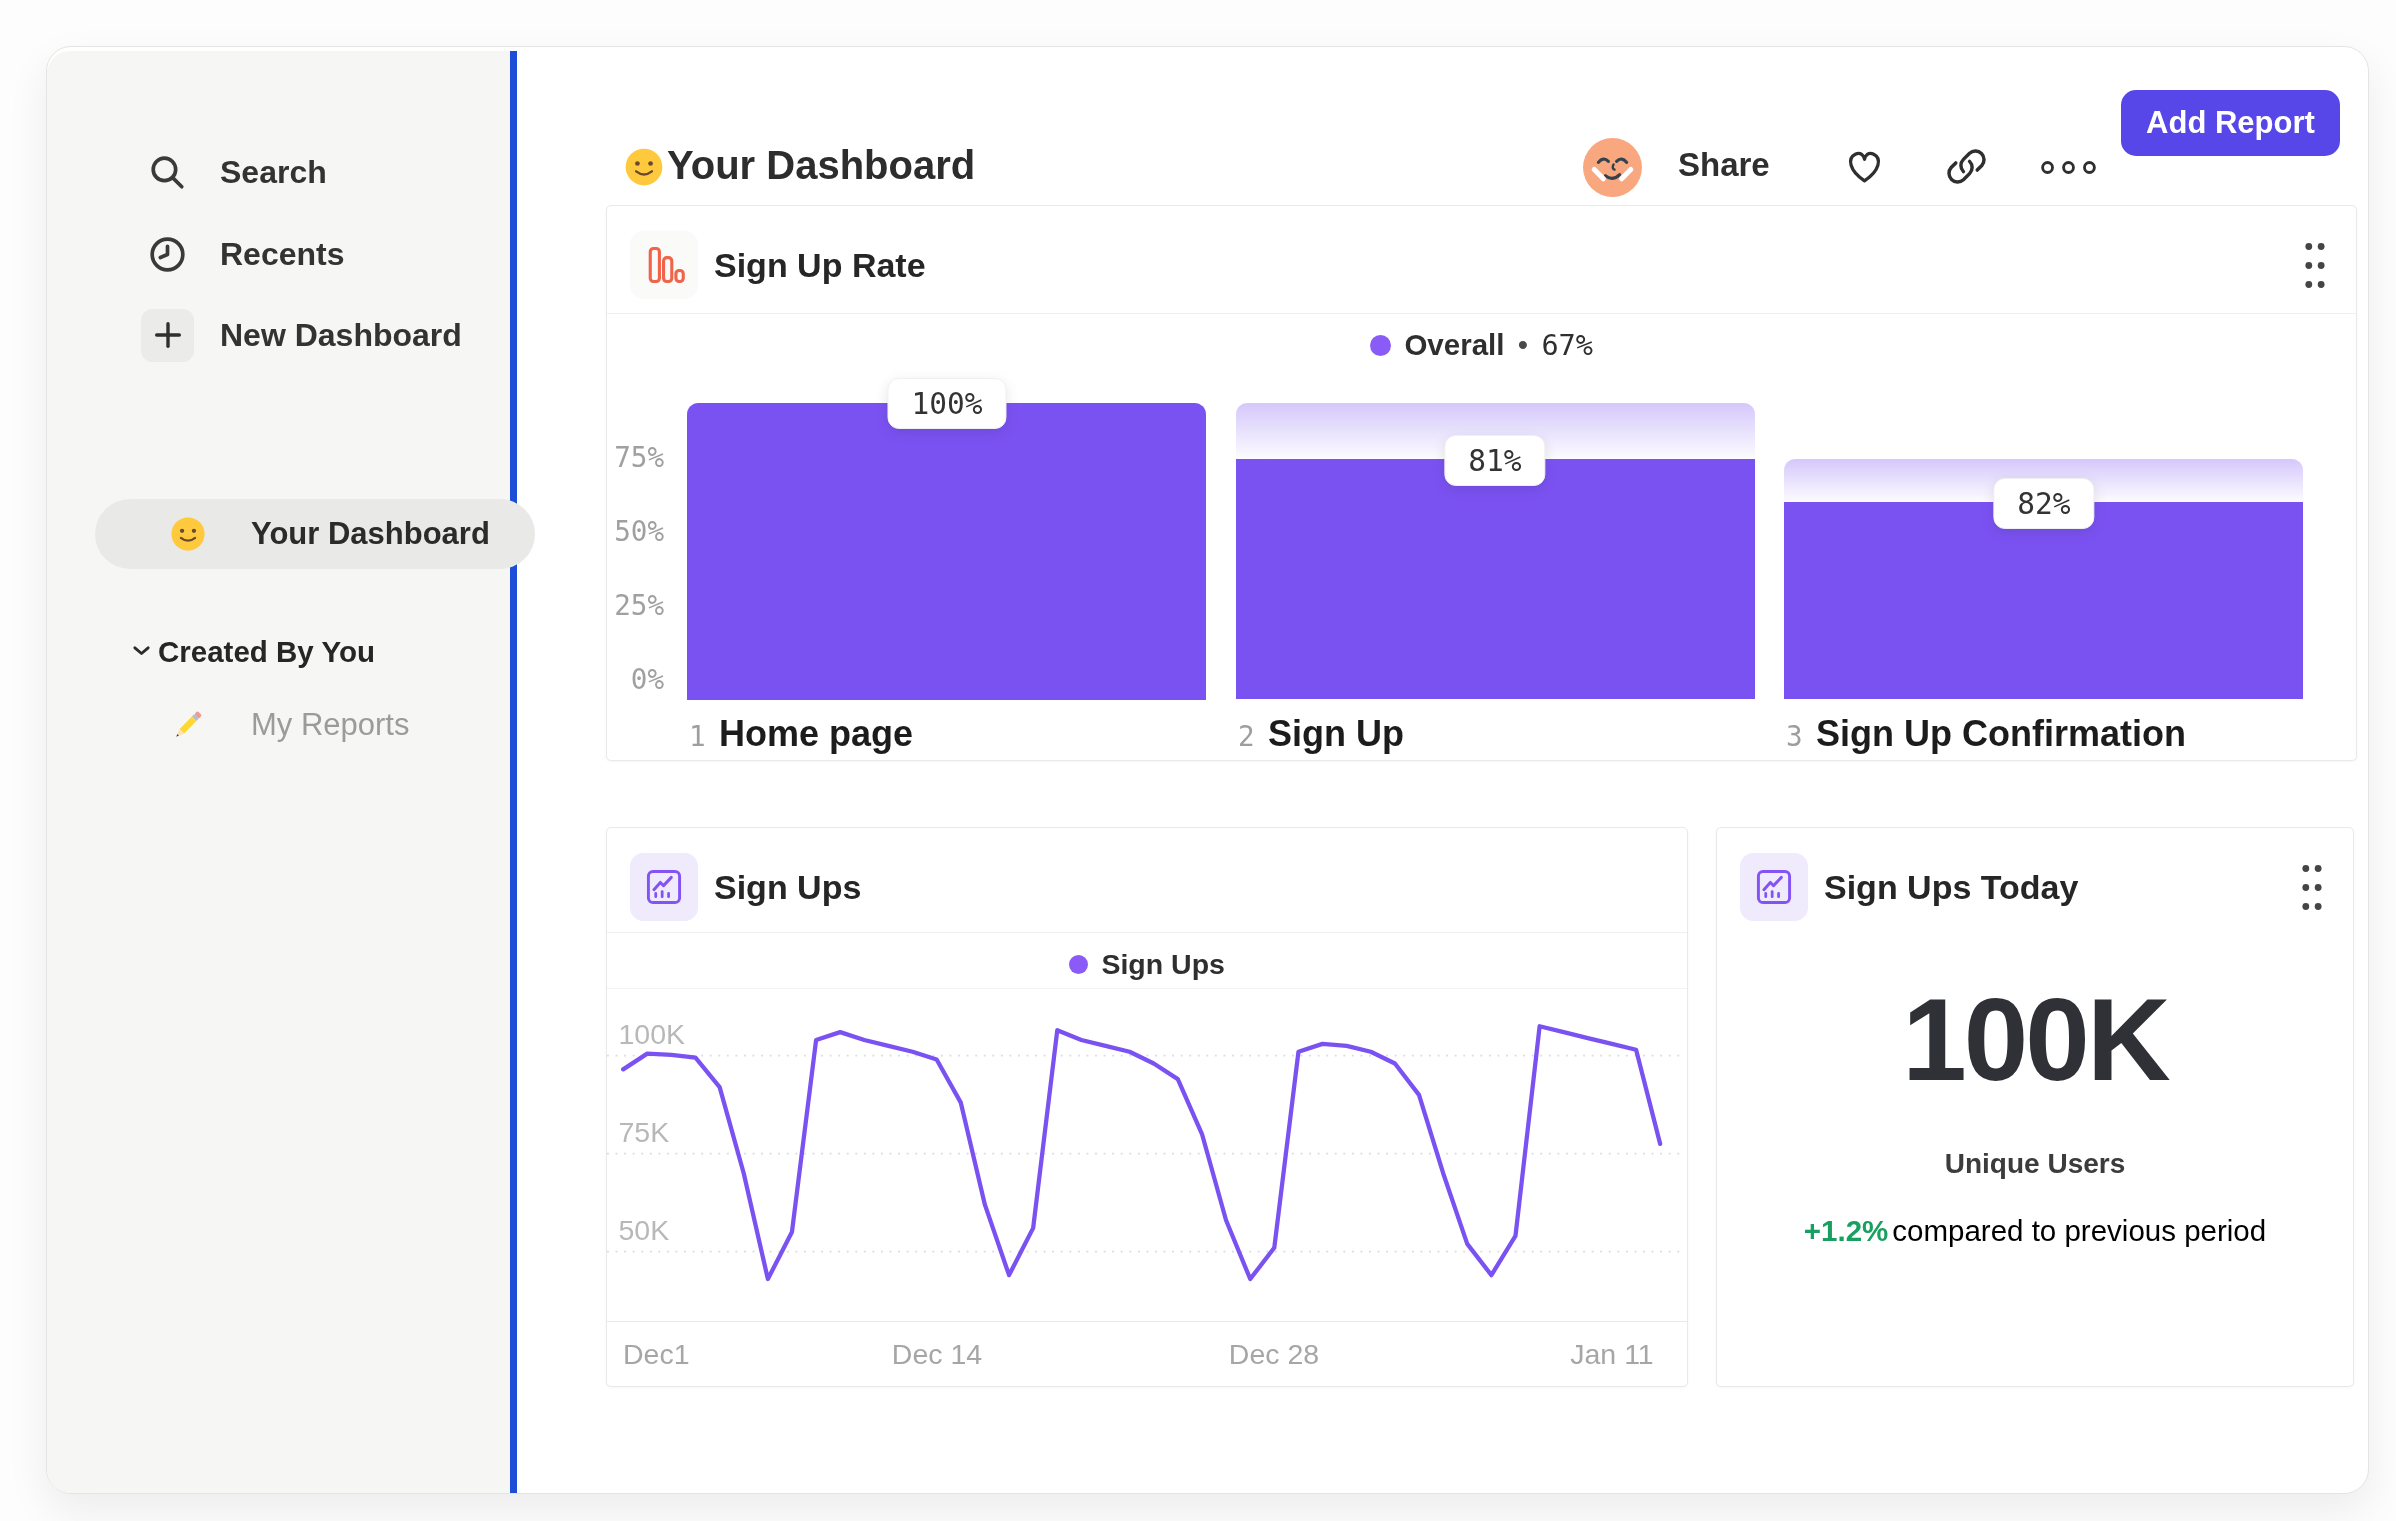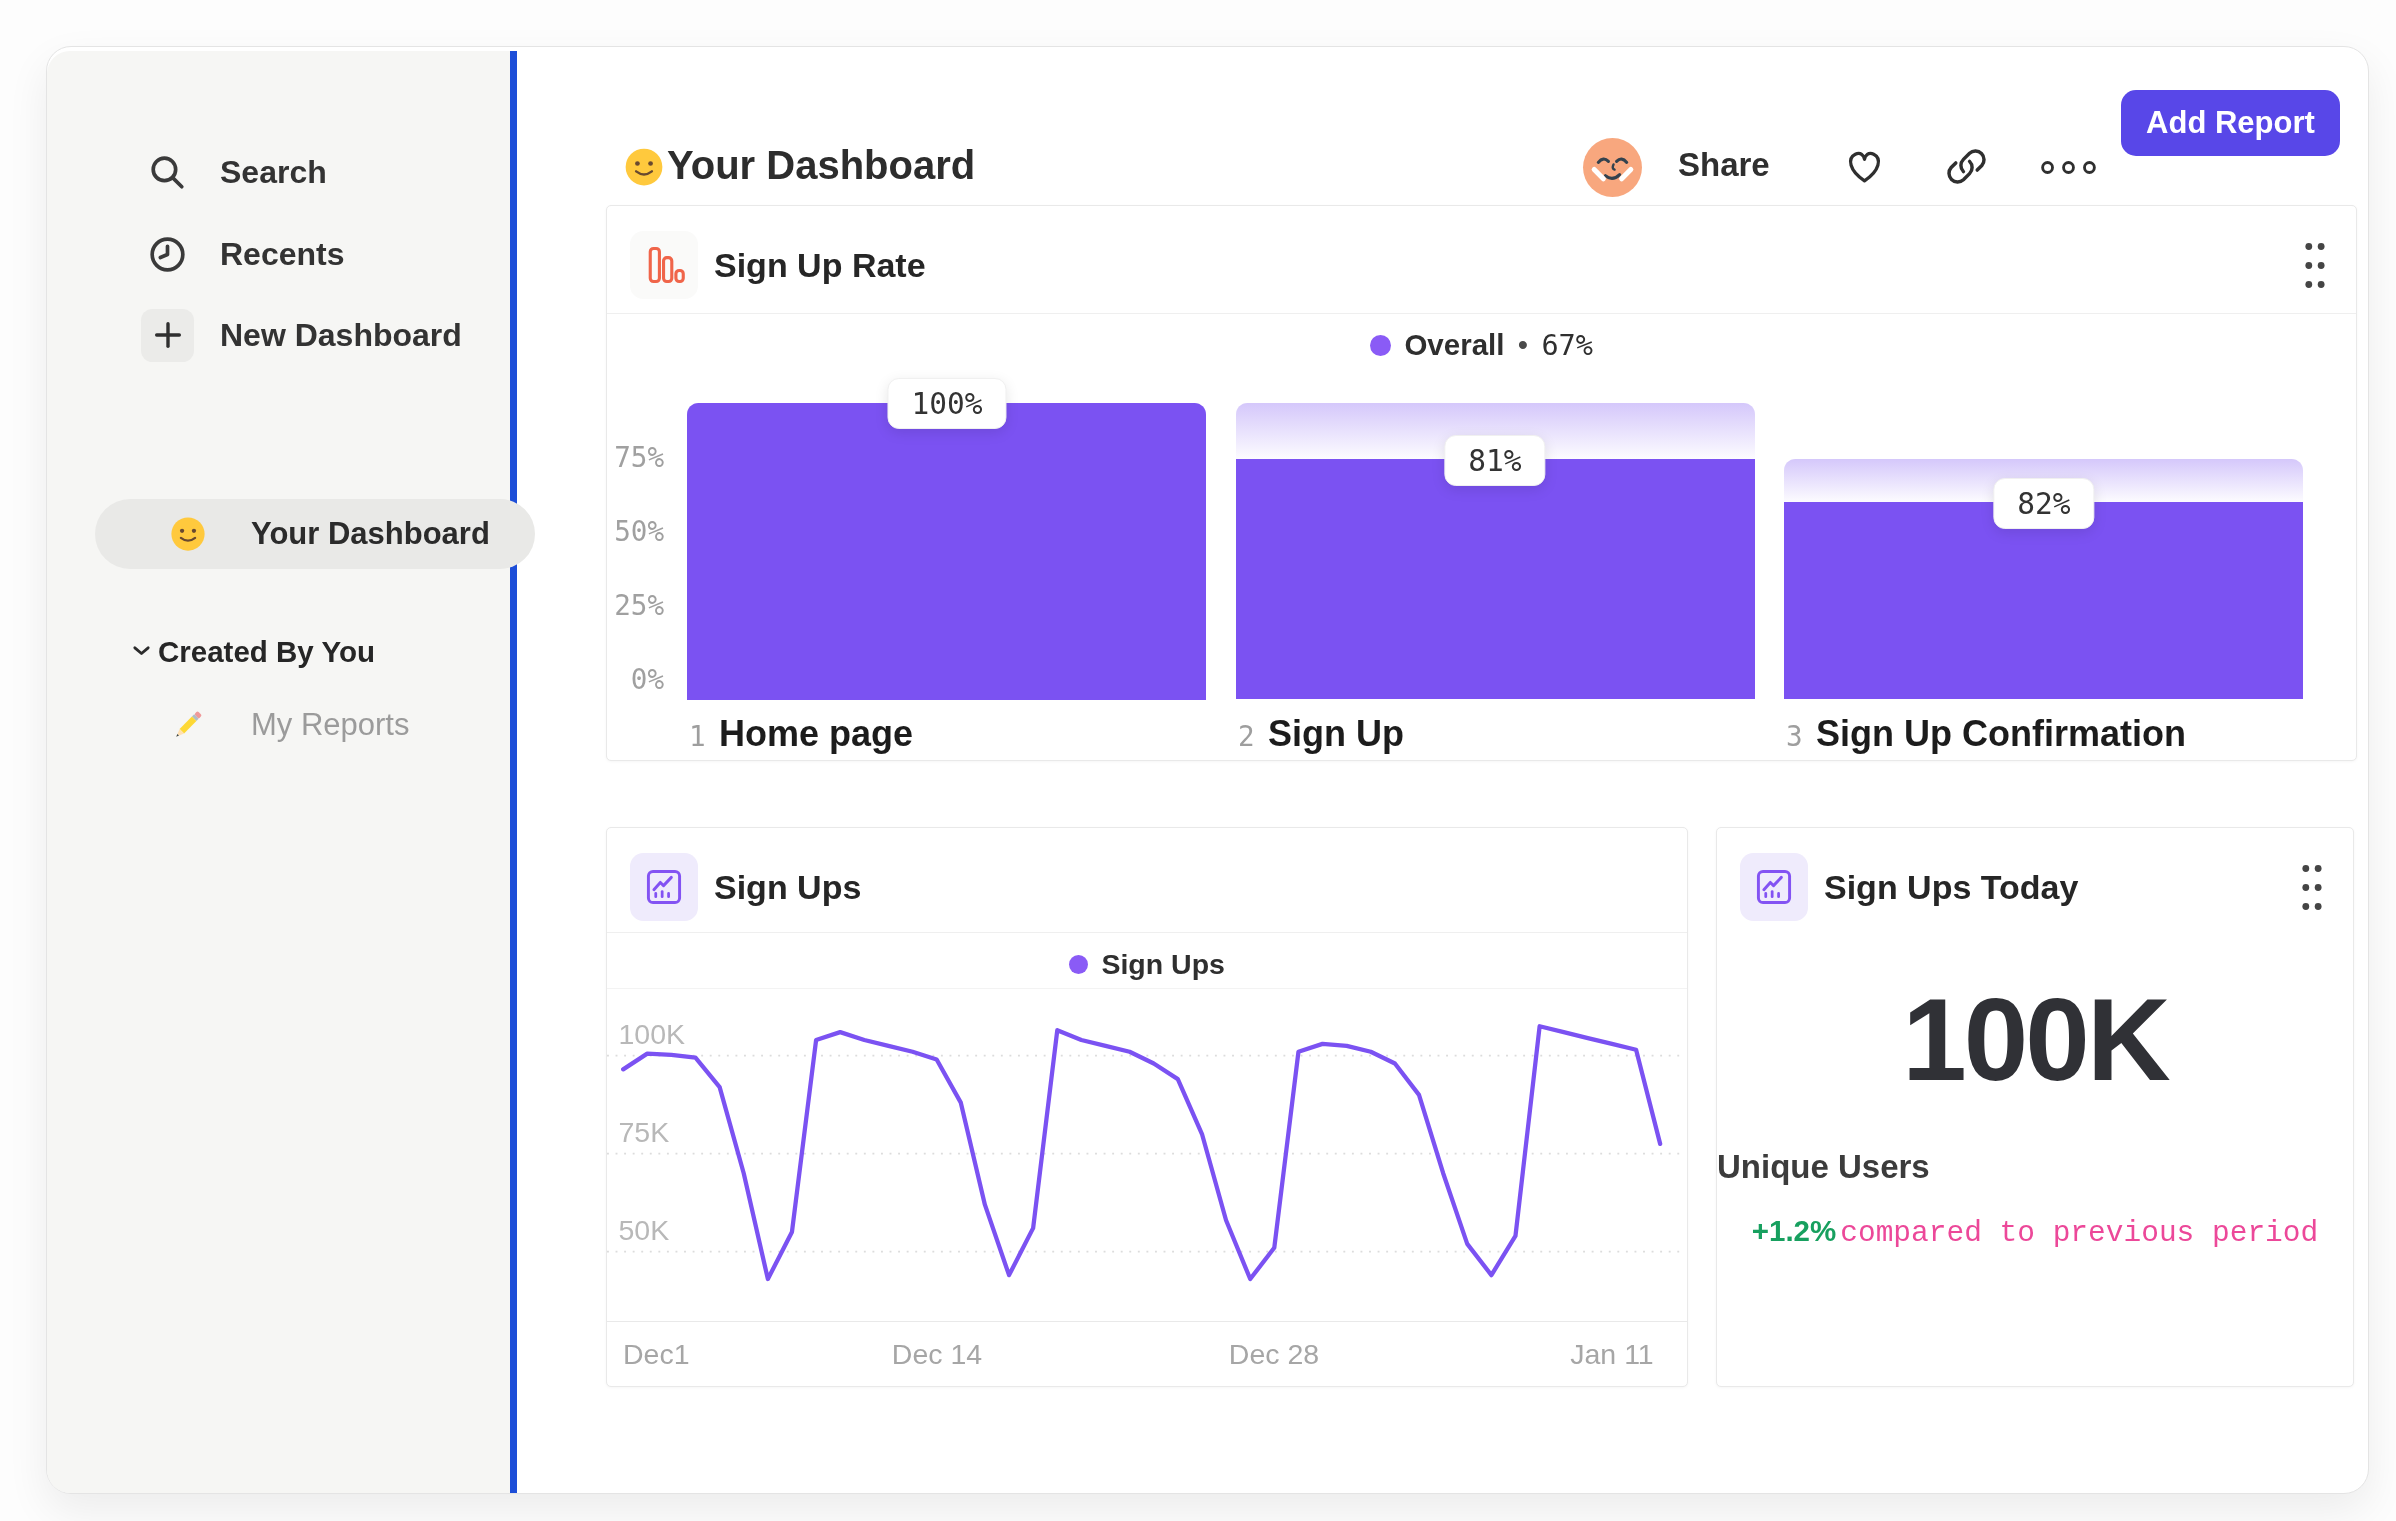--- a/index.html
+++ b/index.html
@@ -57,24 +57,24 @@
   .fstep{position:absolute;display:flex;align-items:baseline;gap:13.3px;}
   .fstep .num{font-family:"DejaVu Sans Mono",monospace;font-size:27.6px;color:#9e9e9e;}
   .fstep .name{font-size:36px;font-weight:700;color:#1c1c1c;}
   
   .line-svg{position:absolute;left:0;top:162px;}
   .line-axis{position:absolute;left:0;right:0;top:493px;border-top:1.9px solid #e9e9e9;}
   .date-row{position:absolute;left:0;right:0;top:510px;height:38px;}
   .date-lbl{position:absolute;top:0;font-size:28.5px;color:#a6a6a6;white-space:nowrap;}
   
   .metric-value{position:absolute;left:0;right:0;top:145px;text-align:center;font-size:116px;font-weight:700;letter-spacing:-2.9px;color:#303136;}
-  .metric-label{position:absolute;left:0;right:0;top:320px;text-align:left;font-size:33px;font-weight:700;color:#3c3c3c;}
+  .metric-label{position:absolute;left:0;right:0;top:320px;text-align:center;font-size:28px;font-weight:700;color:#3c3c3c;}
   .metric-delta-row{position:absolute;left:0;right:0;top:386px;text-align:center;font-size:29.5px;}
   .metric-delta{color:var(--green,#17a05f);font-weight:700;}
-  .metric-note{color:#ec4899;font-weight:400;margin-left:4px;font-family:Liberation Mono, monospace;}
+  .metric-note{color:#000000;font-weight:400;margin-left:4px;}
 </style>
 </head>
 <body>
 
 <div class="page">
   <div class="window">
 
     <aside class="sidebar">
 
       <div class="nav-row" style="top:87px;">

